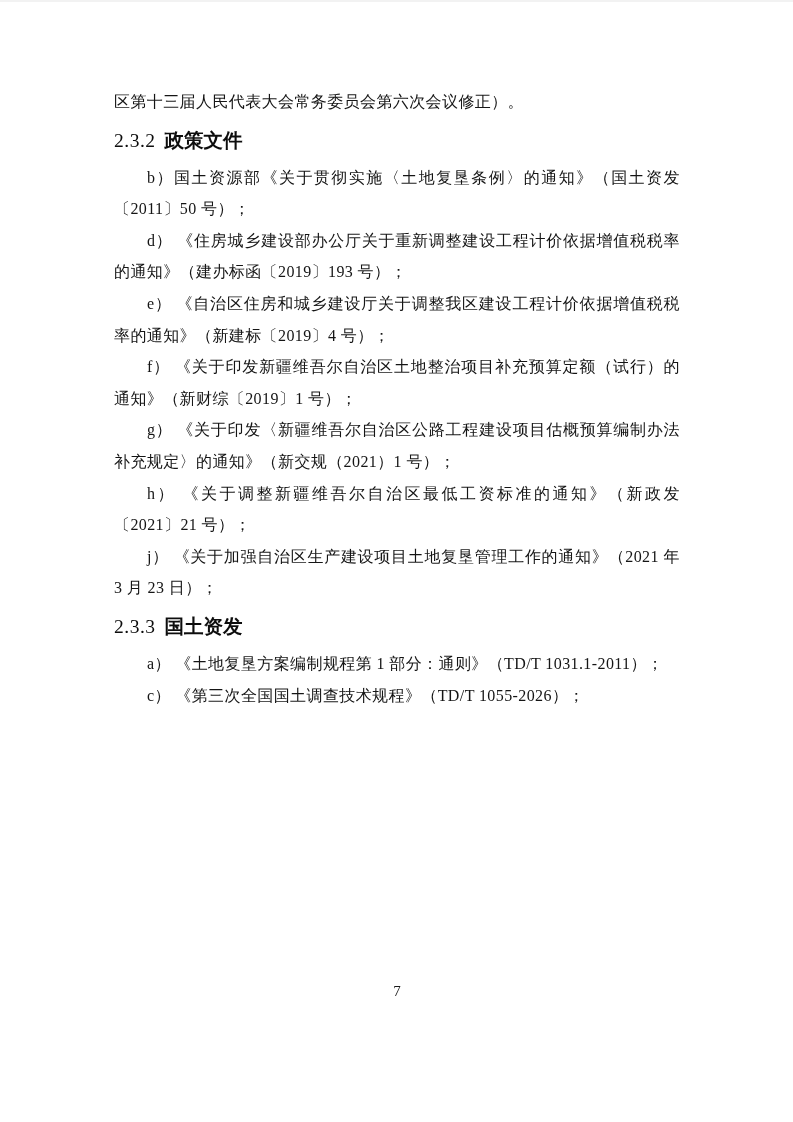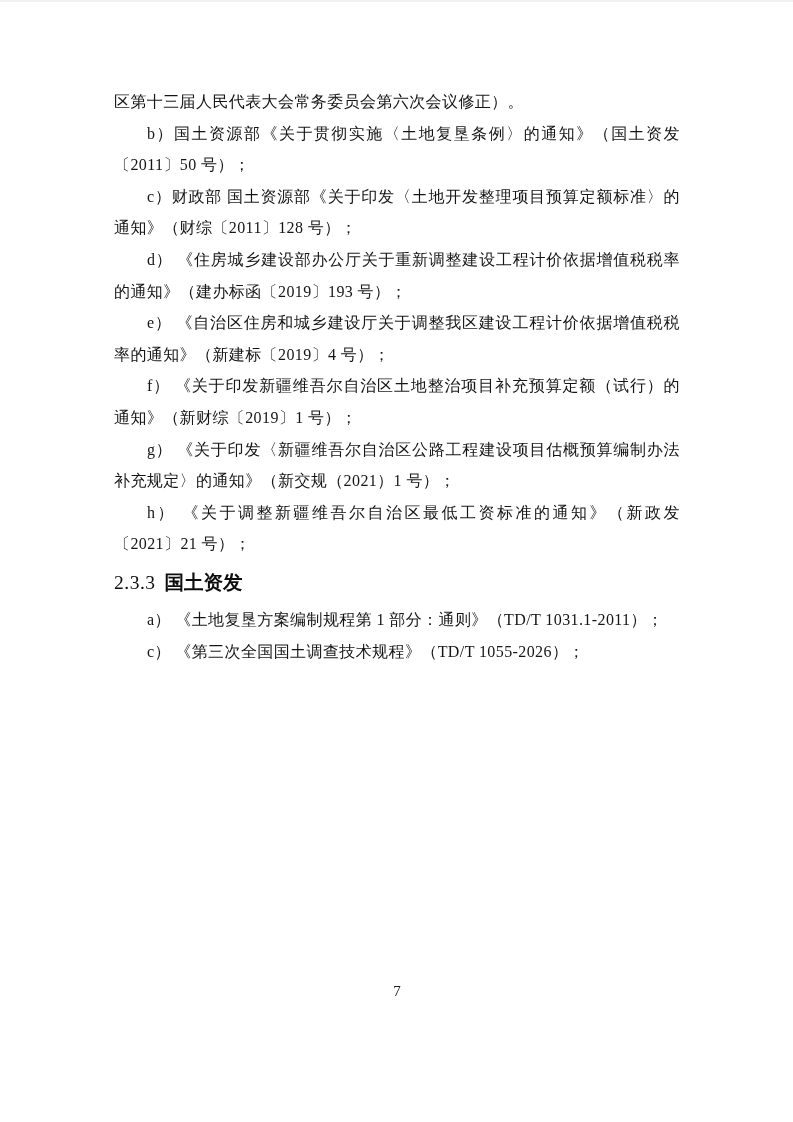--- a/index.html
+++ b/index.html
@@ -69,28 +69,31 @@
 </head>
 <body>
 
 <div class="page">
   <div class="scan-edge"></div>
 
   <div class="doc-body">
 
     <p class="para">区第十三届人民代表大会常务委员会第六次会议修正）。</p>
 
+    <h2 class="heading">
+      <span class="h-num">2.3.2</span><span>政策文件</span>
+    </h2>
 
     <p class="para item">b）国土资源部《关于贯彻实施〈土地复垦条例〉的通知》（国土资发〔2011〕50 号）；</p>
-    <p class="para item">c）财政部 国土资源部《关于印发〈土地开发整理项目预算定额标准〉的通知》（财综〔2011〕128 号）；</p>
     <p class="para item">d） 《住房城乡建设部办公厅关于重新调整建设工程计价依据增值税税率的通知》（建办标函〔2019〕193 号）；</p>
     <p class="para item">e） 《自治区住房和城乡建设厅关于调整我区建设工程计价依据增值税税率的通知》（新建标〔2019〕4 号）；</p>
     <p class="para item">f） 《关于印发新疆维吾尔自治区土地整治项目补充预算定额（试行）的通知》（新财综〔2019〕1 号）；</p>
     <p class="para item">g） 《关于印发〈新疆维吾尔自治区公路工程建设项目估概预算编制办法补充规定〉的通知》（新交规（2021）1 号）；</p>
     <p class="para item">h） 《关于调整新疆维吾尔自治区最低工资标准的通知》（新政发〔2021〕21 号）；</p>
+    <p class="para item">j） 《关于加强自治区生产建设项目土地复垦管理工作的通知》（2021 年 3 月 23 日）；</p>
 
     <h2 class="heading">
       <span class="h-num">2.3.3</span><span>国土资发</span>
     </h2>
 
     <p class="para item">a） 《土地复垦方案编制规程第 1 部分：通则》（TD/T 1031.1-2011）；</p>
     <p class="para item">c） 《第三次全国国土调查技术规程》（TD/T 1055-2026）；</p>
   </div>
 
   <div class="page-footer">7</div>

